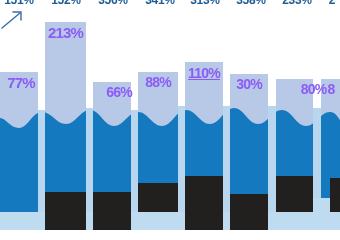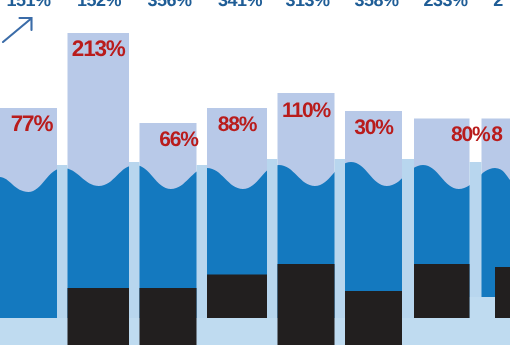--- a/index.html
+++ b/index.html
@@ -2,21 +2,21 @@
 <html><head>
 <meta charset="utf-8">
 <style>
   html,body{margin:0;padding:0;background:#ffffff;}
   body{width:340px;height:230px;overflow:hidden;
        font-family:"Liberation Sans","DejaVu Sans",sans-serif;}
   #stage{position:relative;width:340px;height:230px;overflow:hidden;background:#ffffff;}
   #chart-svg{position:absolute;left:0;top:0;width:340px;height:230px;display:block;}
   .toplabel{position:absolute;top:-7px;font-size:12px;font-weight:bold;
             color:#1f5d96;letter-spacing:-0.3px;white-space:nowrap;text-align:center;}
-  .barlabel{position:absolute;color:#b91c1c;font-weight:bold;
+  .barlabel{position:absolute;color:#8b5cf6;font-weight:bold;
             letter-spacing:-0.8px;white-space:nowrap;text-align:center;
             line-height:1;}
 </style>
 </head>
 <body>
 
 <div id="stage">
 
   <svg id="chart-svg" viewBox="0 0 340 230" preserveAspectRatio="none">
 
@@ -86,18 +86,18 @@
   <div class="toplabel" style="left:140px;width:40px;">341%</div>
   <div class="toplabel" style="left:186px;width:38px;">313%</div>
   <div class="toplabel" style="left:232px;width:38px;">358%</div>
   <div class="toplabel" style="left:278px;width:38px;">233%</div>
   <div class="toplabel" style="left:324px;width:16px;">2</div>
 
   <div class="barlabel" style="left:0px;width:42px;top:75px;font-size:15px;">77%</div>
   <div class="barlabel" style="left:45px;width:41px;top:25px;font-size:15px;">213%</div>
   <div class="barlabel" style="left:93px;width:52px;top:85px;font-size:14px;">66%</div>
   <div class="barlabel" style="left:138px;width:40px;top:75px;font-size:14px;">88%</div>
-  <div class="barlabel" style="left:184px;width:40px;top:66px;font-size:14px;">110%</div>
+  <div class="barlabel" style="left:184px;width:40px;top:66px;font-size:14px;text-decoration:underline;">110%</div>
   <div class="barlabel" style="left:230px;width:38px;top:77px;font-size:14px;">30%</div>
   <div class="barlabel" style="left:276px;width:37px;top:82px;font-size:14px;padding-left:19px;">80%</div>
   <div class="barlabel" style="left:322px;width:18px;top:82px;font-size:14px;">8</div>
 
 </div>
 
 </body></html>

